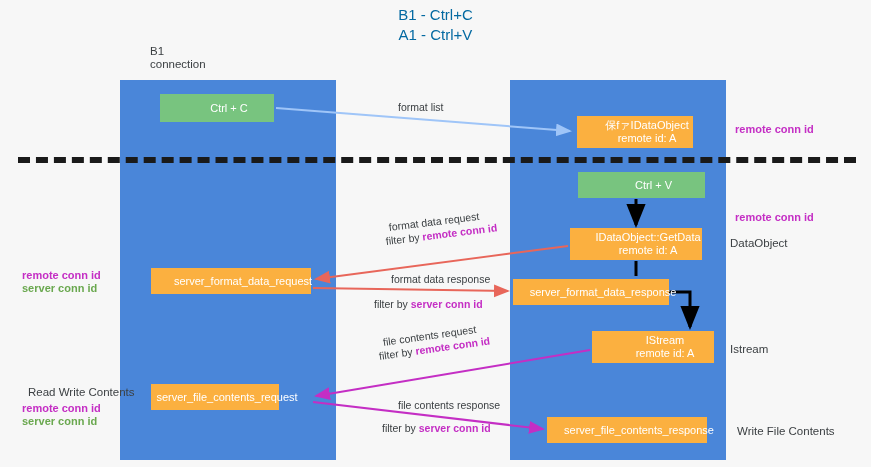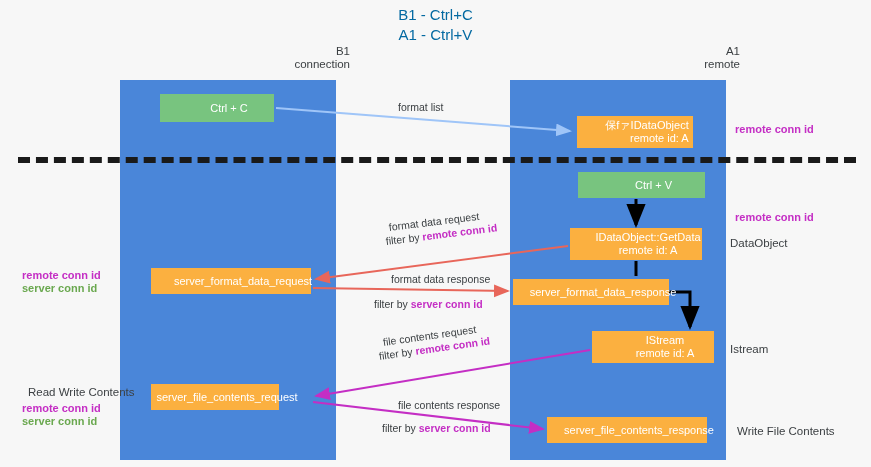--- a/index.html
+++ b/index.html
@@ -14,21 +14,21 @@
   .abs{position:absolute;}
 
   
   #title{
     left:0;top:5px;width:871px;text-align:center;
     font-size:15px;color:#0369a1;line-height:20px;white-space:pre-line;
   }
 
   
   .lane-head{
-    font-size:11.5px;color:#3c4043;text-align:right;line-height:13px;
+    font-size:11.5px;color:#3c4043;text-align:left;line-height:13px;
     white-space:pre-line;
   }
   #head-b1{left:150px;top:45px;width:200px;}
   #head-a1{left:540px;top:45px;width:200px;}
 
   
   .lane{background:#4a86d9;}
   #lane-b1{left:120px;top:80px;width:216px;height:380px;}
   #lane-a1{left:510px;top:80px;width:216px;height:380px;}
 
@@ -46,21 +46,21 @@
     text-align:center;color:#ffffff;
     font-size:11px;line-height:13px;
     white-space:pre-line;
     z-index:5;
     padding-left:24px;
   }
   .green{background:#78c47f;}
   .orange{background:#fbb040;}
 
   #box-ctrlc{left:160px;top:94px;width:114px;height:28px;}
-  #box-idataobject{left:577px;top:116px;width:116px;height:32px;text-align:right;}
+  #box-idataobject{left:577px;top:116px;width:116px;height:32px;}
   #box-ctrlv{left:578px;top:172px;width:127px;height:26px;}
   #box-getdata{left:570px;top:228px;width:132px;height:32px;}
   #box-fmtreq{left:151px;top:268px;width:160px;height:26px;}
   #box-fmtresp{left:513px;top:279px;width:156px;height:26px;}
   #box-istream{left:592px;top:331px;width:122px;height:32px;}
   #box-filereq{left:151px;top:384px;width:128px;height:26px;}
   #box-fileresp{left:547px;top:417px;width:160px;height:26px;}
 
   
   .side-label{font-size:11.5px;color:#3c4043;line-height:14px;}
@@ -106,22 +106,20 @@
 </head>
 <body>
 
 <div id="stage">
 
   <div class="abs" id="title">B1 - Ctrl+C
 A1 - Ctrl+V</div>
 
   <div class="abs lane-head" id="head-b1">B1
 connection</div>
-  <div class="abs lane-head" id="head-a1">A1
-remote</div>
 
   <div class="abs lane" id="lane-b1"></div>
   <div class="abs lane" id="lane-a1"></div>
 
   <div class="abs" id="divider"></div>
 
   <svg class="abs" id="arrows" viewBox="0 0 871 467">
     <defs>
       <marker id="ah-blue" markerWidth="9" markerHeight="9" refX="7" refY="3.2" orient="auto">
         <path d="M0,0 L8,3.2 L0,6.4 z" fill="#9fc5f8"></path>

